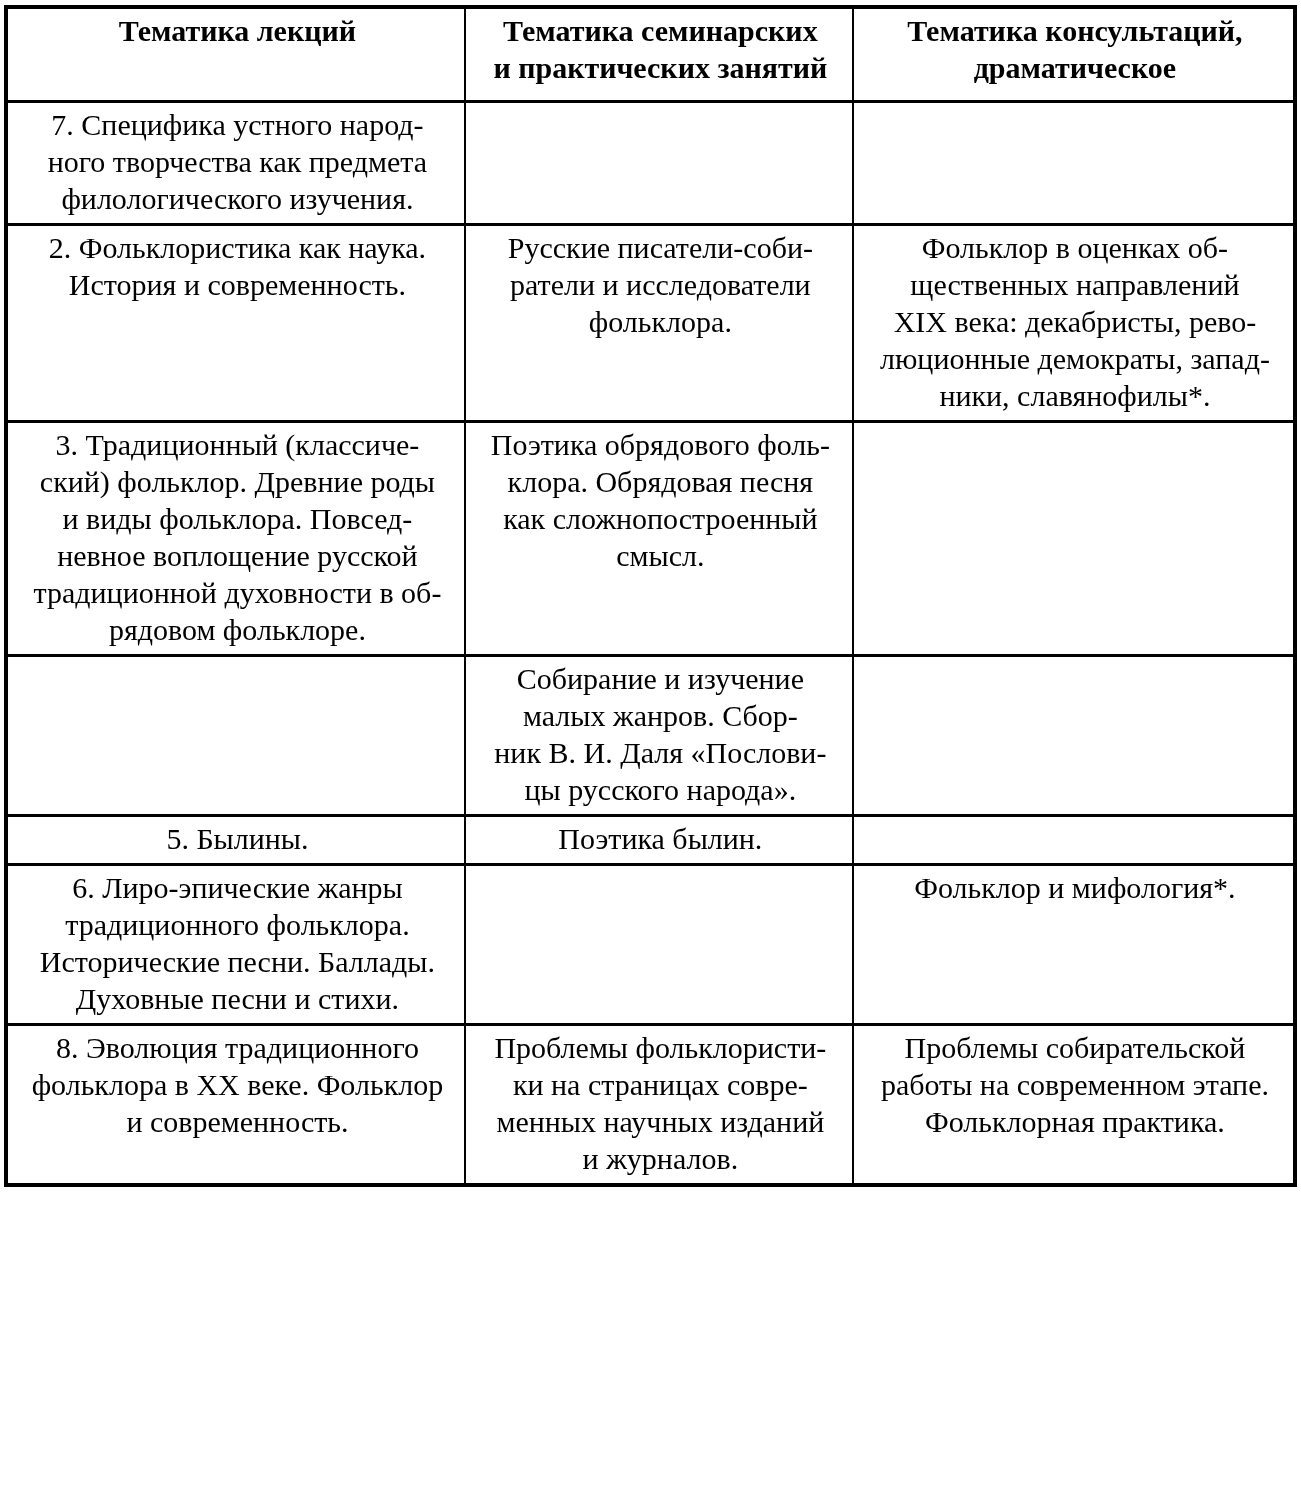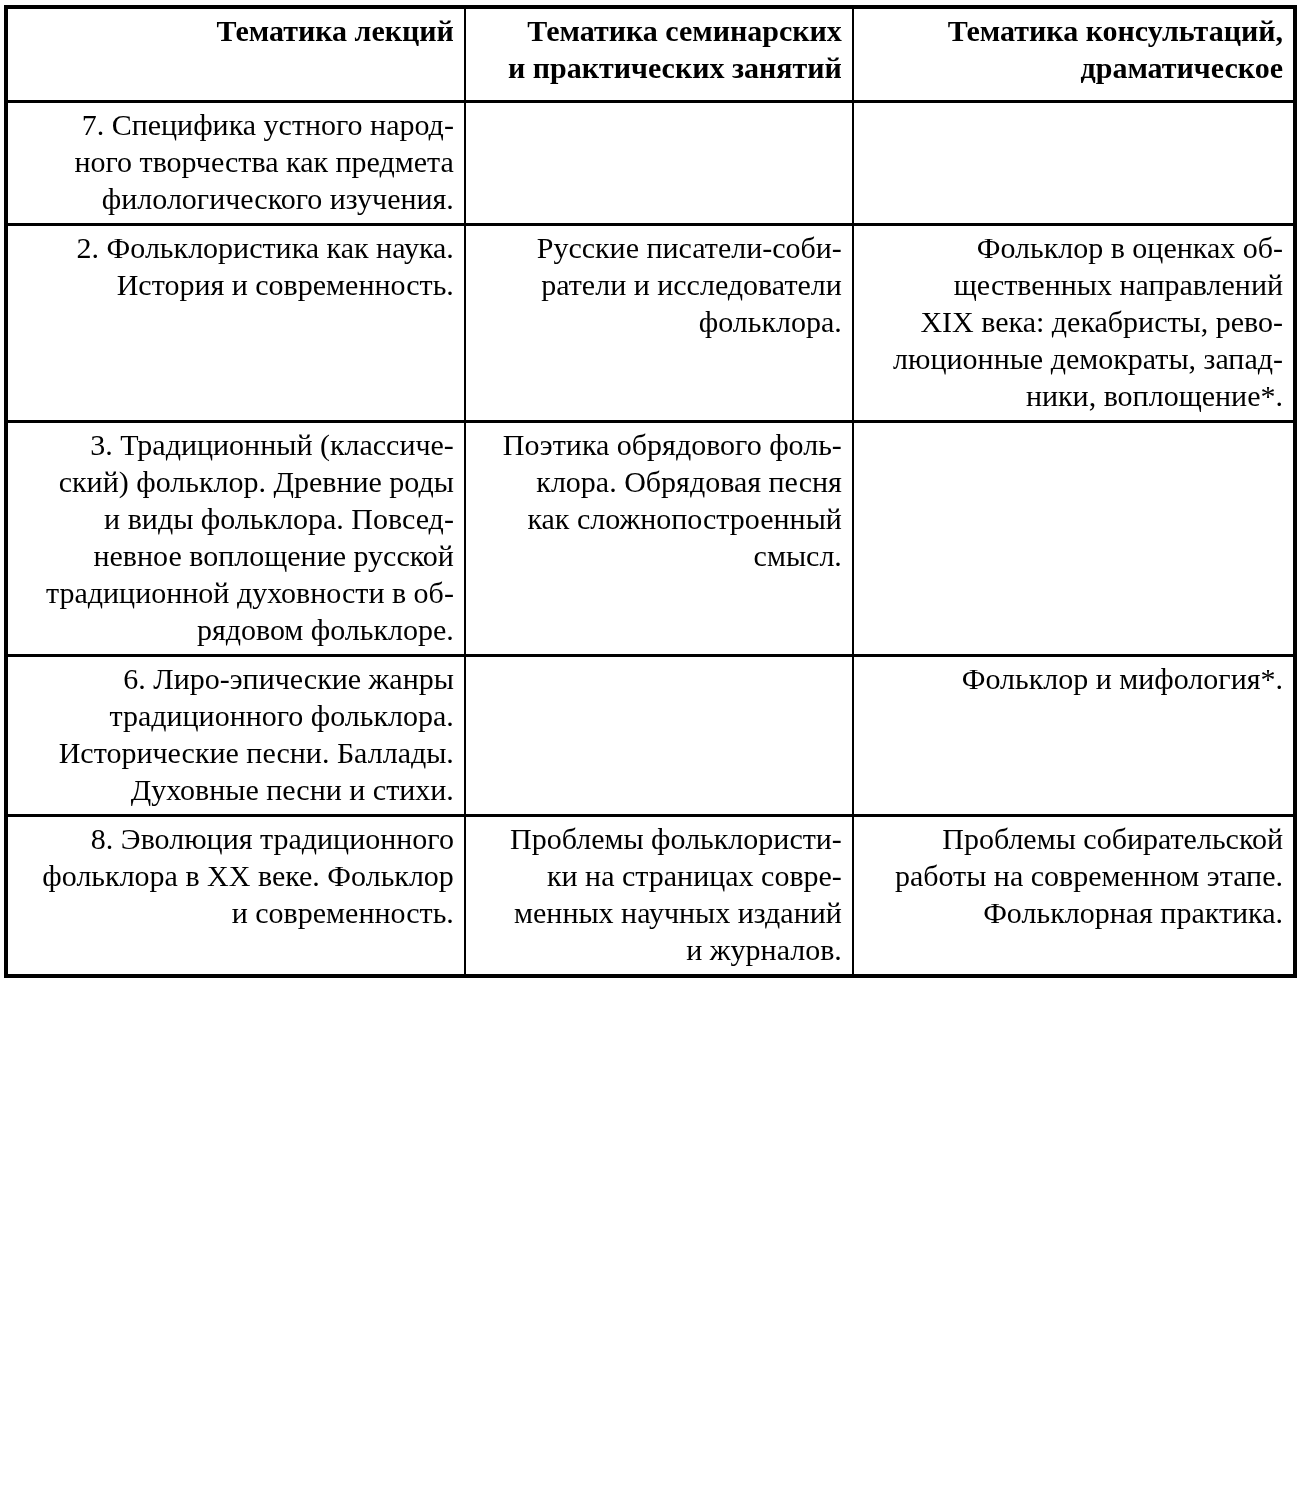--- a/index.html
+++ b/index.html
@@ -19,21 +19,21 @@
     table-layout: fixed;
     border: 4px solid #000000;
     background: #ffffff;
   }
   table.topics th,
   table.topics td {
     border: 2px solid #000000;
     border-top-width: 3px;
     border-bottom-width: 3px;
     vertical-align: top;
-    text-align: right;
+    text-align: center;
     padding: 3px 10px 6px 13px;
     font-size: 30px;
     line-height: 37px;
     white-space: pre-line;
     overflow: hidden;
     word-wrap: break-word;
   }
   table.topics th {
     font-weight: bold;
     padding-bottom: 14px;
@@ -71,33 +71,46 @@
     <tr>
       <td>2. Фольклористика как наука.
 История и современность.</td>
       <td>Русские писатели-соби-
 ратели и исследователи
 фольклора.</td>
       <td>Фольклор в оценках об-
 щественных направлений
 XIX века: декабристы, рево-
 люционные демократы, запад-
-ники, воплощение*.</td>
+ники, славянофилы*.</td>
     </tr>
     <tr>
       <td>3. Традиционный (классиче-
 ский) фольклор. Древние роды
 и виды фольклора. Повсед-
 невное воплощение русской
 традиционной духовности в об-
 рядовом фольклоре.</td>
       <td>Поэтика обрядового фоль-
 клора. Обрядовая песня
 как сложнопостроенный
 смысл.</td>
+      <td></td>
+    </tr>
+    <tr>
+      <td></td>
+      <td>Собирание и изучение
+малых жанров. Сбор-
+ник В. И. Даля «Послови-
+цы русского народа».</td>
+      <td></td>
+    </tr>
+    <tr>
+      <td>5. Былины.</td>
+      <td>Поэтика былин.</td>
       <td></td>
     </tr>
     <tr>
       <td>6. Лиро-эпические жанры
 традиционного фольклора.
 Исторические песни. Баллады.
 Духовные песни и стихи.</td>
       <td></td>
       <td>Фольклор и мифология*.</td>
     </tr>

